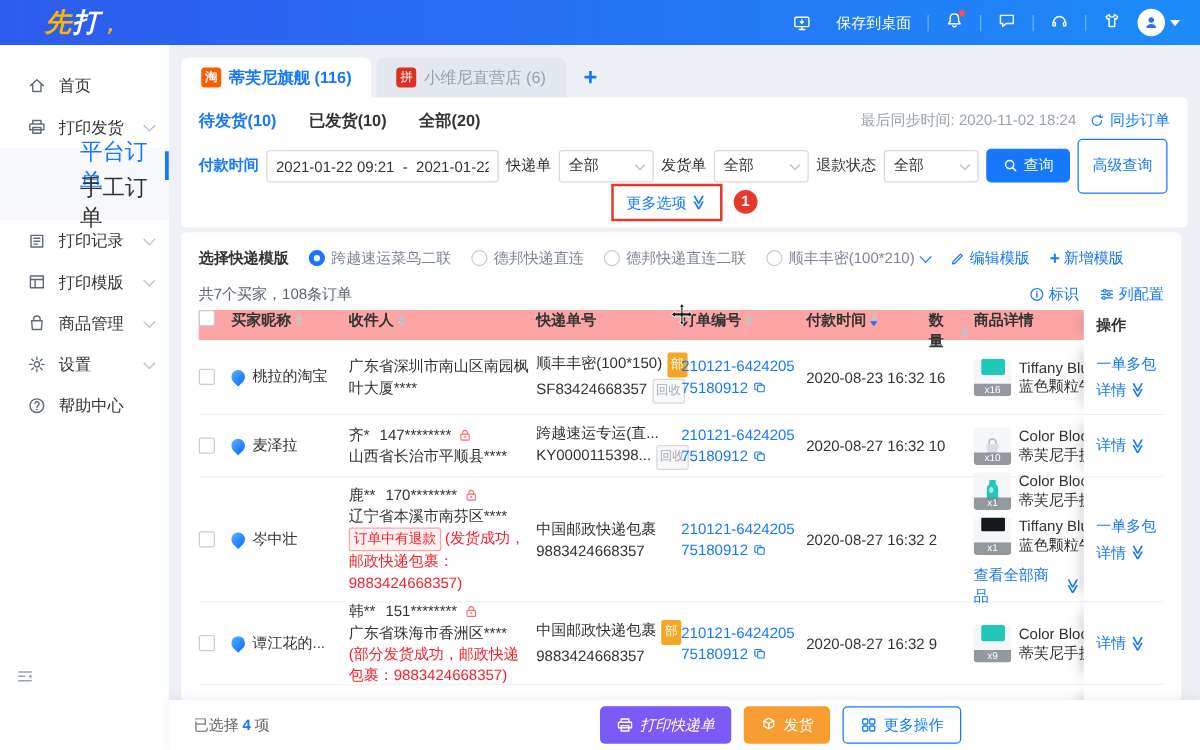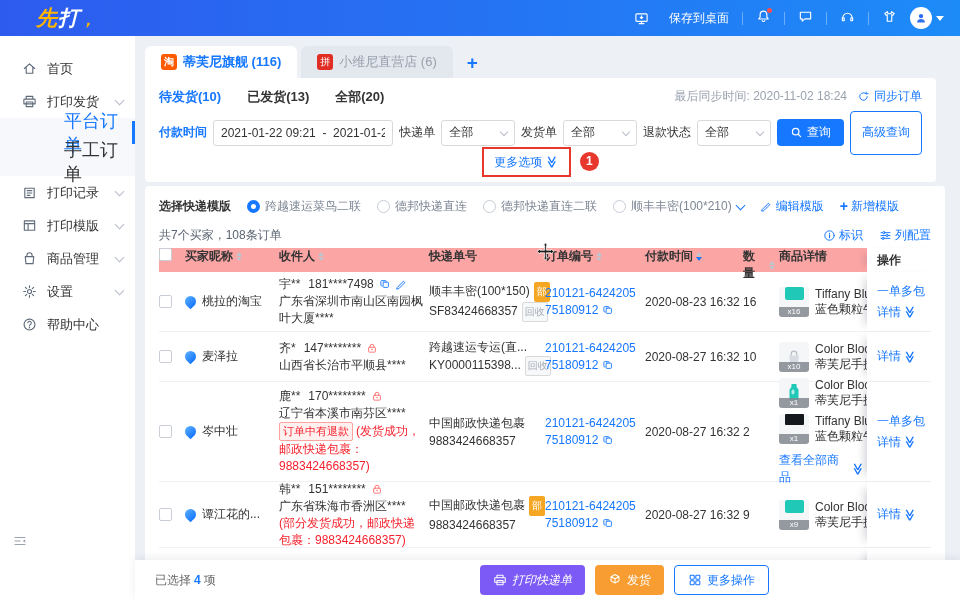--- a/index.html
+++ b/index.html
@@ -35,21 +35,21 @@
   
   .main { position:absolute; left:135px; top:36px; right:0; bottom:0; }
 
   .shop-tabs { position:absolute; left:10px; top:10px; display:flex; align-items:flex-end; height:32px; }
   .shop-tab { height:32px; display:flex; align-items:center; gap:6px; padding:0 16px; border-radius:6px 6px 0 0; font-size:13px; cursor:pointer; }
   .shop-tab.active { background:#fff; color:#1677ff; font-weight:bold; }
   .shop-tab.inactive { background:#e3e8ef; color:#99a1ad; margin-left:4px; }
   .plat { width:16px; height:16px; border-radius:3px; color:#fff; font-size:10px; display:flex; align-items:center; justify-content:center; }
   .tab-add { color:#1677ff; font-size:19px; margin-left:14px; margin-bottom:4px; cursor:pointer; font-weight:bold; }
 
-  .panel1 { position:absolute; left:10px; right:24px; top:42px; height:104px; background:#fff; border-radius:0 4px 4px 4px; padding:0 14px; }
+  .panel1 { position:absolute; left:10px; right:10px; top:42px; height:104px; background:#fff; border-radius:0 4px 4px 4px; padding:0 14px; }
   .row-a { height:37px; display:flex; align-items:center; font-size:13px; }
   .ot-tabs { display:flex; gap:26px; font-weight:bold; }
   .ot-tab { cursor:pointer; color:#333; }
   .ot-tab.active { color:#1677ff; }
   .sync { margin-left:auto; display:flex; align-items:center; gap:10px; font-size:12px; color:#9aa2ae; }
   .sync-btn { color:#1677ff; display:flex; align-items:center; gap:4px; cursor:pointer; }
 
   .row-b { height:35px; display:flex; align-items:center; gap:6px; font-size:12px; }
   .f-label { color:#333; white-space:nowrap; }
   .f-label.blue { color:#1677ff; font-weight:bold; }
@@ -267,21 +267,21 @@
         <span class="plat" style="background: rgb(224, 46, 36);">拼</span>
         <span>小维尼直营店 (6)</span>
       </div>
       <span class="tab-add">+</span>
     </div>
 
   <div class="panel1">
     <div class="row-a">
       <div class="ot-tabs" id="order-tabs">
           <span class="ot-tab active">待发货(10)</span>
-          <span class="ot-tab">已发货(13)</span>
+          <span class="ot-tab">已发货(10)</span>
           <span class="ot-tab">全部(20)</span>
         </div>
       <div class="sync">
         <span>最后同步时间: 2020-11-02 18:24</span>
         <span class="sync-btn">
           <span class="icon" id="ic-refresh">
               <svg width="13" height="13" viewBox="0 0 16 16" fill="none">
                 <path d="M12.6 8a4.6 4.6 0 11-1.3-3.2M11.2 2.4l.3 2.4 2.3-.4" stroke="currentColor" stroke-width="1.2" stroke-linecap="round" stroke-linejoin="round" fill="none"></path>
               </svg>
             </span>
@@ -422,33 +422,20 @@
         </div>
         <div class="t-row" style="height: 60px;">
           <div class="t-cell" style="width: 26px;">
             <div class="cb"></div>
           </div>
           <div class="t-cell buyer" style="width: 94px;">
             <span class="drop"></span>
             <span>桃拉的淘宝</span>
           </div>
           <div class="t-cell" style="width: 150px;">
-            <div class="rc-line"><span>宇**</span><span style="margin-left: 8px;">181****7498</span><span class="rc-icons">
-                <span class="icon" style="color: rgb(22, 119, 255);">
-                  <svg width="12" height="12" viewBox="0 0 16 16" fill="none">
-                    <rect x="5.5" y="5.5" width="7" height="7" rx="1" stroke="currentColor" stroke-width="1.2" stroke-linecap="round" stroke-linejoin="round" fill="none"></rect>
-                    <path d="M4 10.5h-.5a1 1 0 01-1-1v-5a1 1 0 011-1h5a1 1 0 011 1V5" stroke="currentColor" stroke-width="1.2" stroke-linecap="round" stroke-linejoin="round" fill="none"></path>
-                  </svg>
-                </span>
-                <span class="icon" style="color: rgb(22, 119, 255);">
-                  <svg width="13" height="13" viewBox="0 0 16 16" fill="none">
-                    <path d="M3 11.4 10.4 4l1.7 1.7-7.4 7.4-2.2.5z" stroke="currentColor" stroke-width="1.2" stroke-linecap="round" stroke-linejoin="round" fill="none"></path>
-                  </svg>
-                </span>
-              </span></div>
             <div class="rc-line">广东省深圳市南山区南园枫叶大厦****</div>
           </div>
           <div class="t-cell" style="width: 116px;">
             <div class="ex-line">顺丰丰密(100*150)<span class="badge-bu">部</span></div>
             <div class="ex-line">SF83424668357<span class="badge-hs">回收</span></div>
           </div>
           <div class="t-cell" style="width: 100px;">
             <div class="ord">210121-6424205</div>
             <div class="ord">75180912<span class="icon" style="color: rgb(22, 119, 255); margin-left: 4px; vertical-align: -2px;">
                 <svg width="12" height="12" viewBox="0 0 16 16" fill="none">

